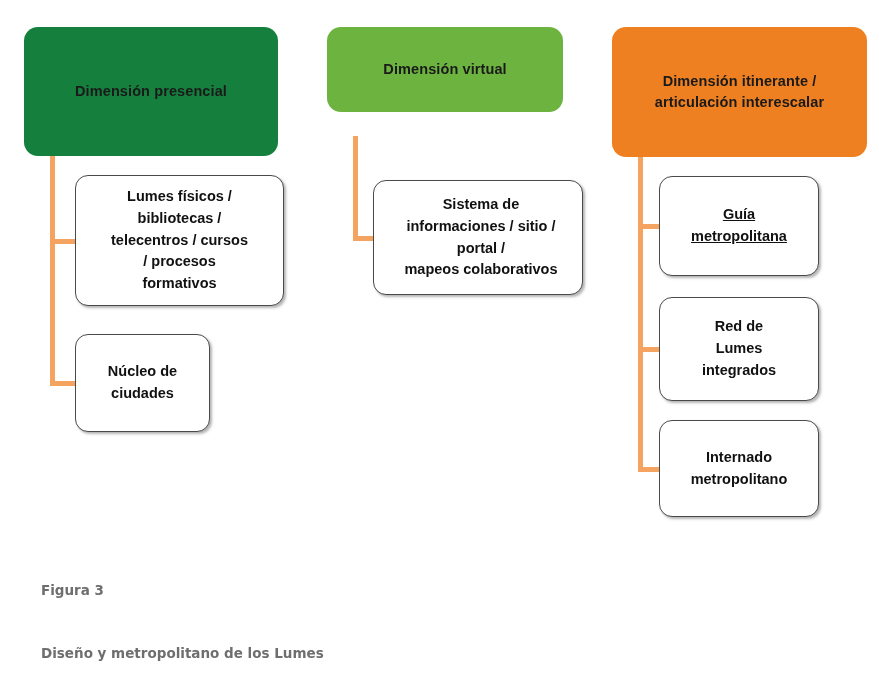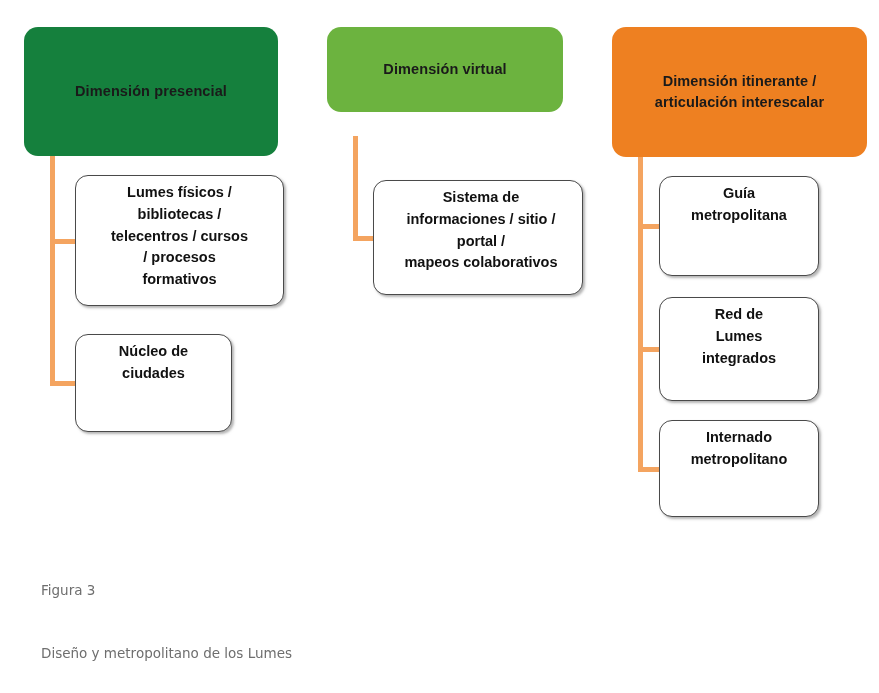--- a/index.html
+++ b/index.html
@@ -55,21 +55,21 @@
 
   
   .node-box {
     position: absolute;
     z-index: 3;
     background: #ffffff;
     border: 1.3px solid #4a4a4a;
     border-radius: 13px;
     box-shadow: 2px 2px 2.5px rgba(120,120,120,0.55);
     display: flex;
-    align-items: flex-start;
+    align-items: center;
     justify-content: center;
     text-align: center;
     color: #111111;
     font-weight: bold;
     font-size: 14.5px;
     line-height: 1.5;
     padding: 6px 10px;
     box-sizing: border-box;
   }
 
@@ -78,21 +78,21 @@
     position: absolute;
     left: 41px;
     top: 538px;
     z-index: 4;
     color: #6e6e6e;
     font-family: "DejaVu Sans", "Liberation Sans", sans-serif;
     font-size: 13.5px;
     line-height: 1.55;
     white-space: pre;
   }
-  #caption div { white-space: pre; }
+  #caption div { white-space: pre; font-weight: bold; }
 </style>
 </head>
 <body>
 
 <div id="diagram">
 
   <div class="connector-layer">
       <div class="conn" style="left: 50px; top: 238.5px; width: 27px; height: 5px; background: rgb(244, 164, 96);"></div>
       <div class="conn" style="left: 50px; top: 380.5px; width: 27px; height: 5px; background: rgb(244, 164, 96);"></div>
       <div class="conn" style="left: 50px; top: 152px; width: 5px; height: 233.5px; background: rgb(244, 164, 96);"></div>
@@ -105,37 +105,37 @@
     </div>
 
   <div class="header-box" style="left: 24px; top: 27px; width: 254px; height: 129px; background: #15803d;">
       <span>Dimensión presencial</span>
     </div>
 
   <div class="node-box" style="left: 75px; top: 175px; width: 209px; height: 131px;">
       <span>Lumes físicos /<br>bibliotecas /<br>telecentros / cursos<br>/ procesos<br>formativos</span>
     </div>
 
-  <div class="node-box" style="left: 75px; top: 334px; width: 157px; height: 98px;">
+  <div class="node-box" style="left: 75px; top: 334px; width: 135px; height: 98px;">
       <span>Núcleo de<br>ciudades</span>
     </div>
 
   <div class="header-box" style="left: 327px; top: 27px; width: 236px; height: 85px; background: rgb(108, 179, 63);">
       <span>Dimensión virtual</span>
     </div>
 
   <div class="node-box" style="left: 373px; top: 180px; width: 210px; height: 115px; padding-left: 16px;">
       <span>Sistema de<br>informaciones / sitio /<br>portal /<br>mapeos colaborativos</span>
     </div>
 
   <div class="header-box" style="left: 612px; top: 27px; width: 255px; height: 130px; background: rgb(238, 128, 33);">
       <span>Dimensión itinerante /<br>articulación interescalar</span>
     </div>
 
-  <div class="node-box" style="left: 659px; top: 176px; width: 160px; height: 100px;">
+  <div class="node-box" style="left: 659px; top: 176px; width: 160px; height: 100px; text-decoration: underline;">
       <span>Guía<br>metropolitana</span>
     </div>
 
   <div class="node-box" style="left: 659px; top: 420px; width: 160px; height: 97px;">
       <span>Internado<br>metropolitano</span>
     </div>
 
   <div class="node-box" style="left: 659px; top: 297px; width: 160px; height: 104px;">
       <span>Red de<br>Lumes<br>integrados</span>
     </div>

